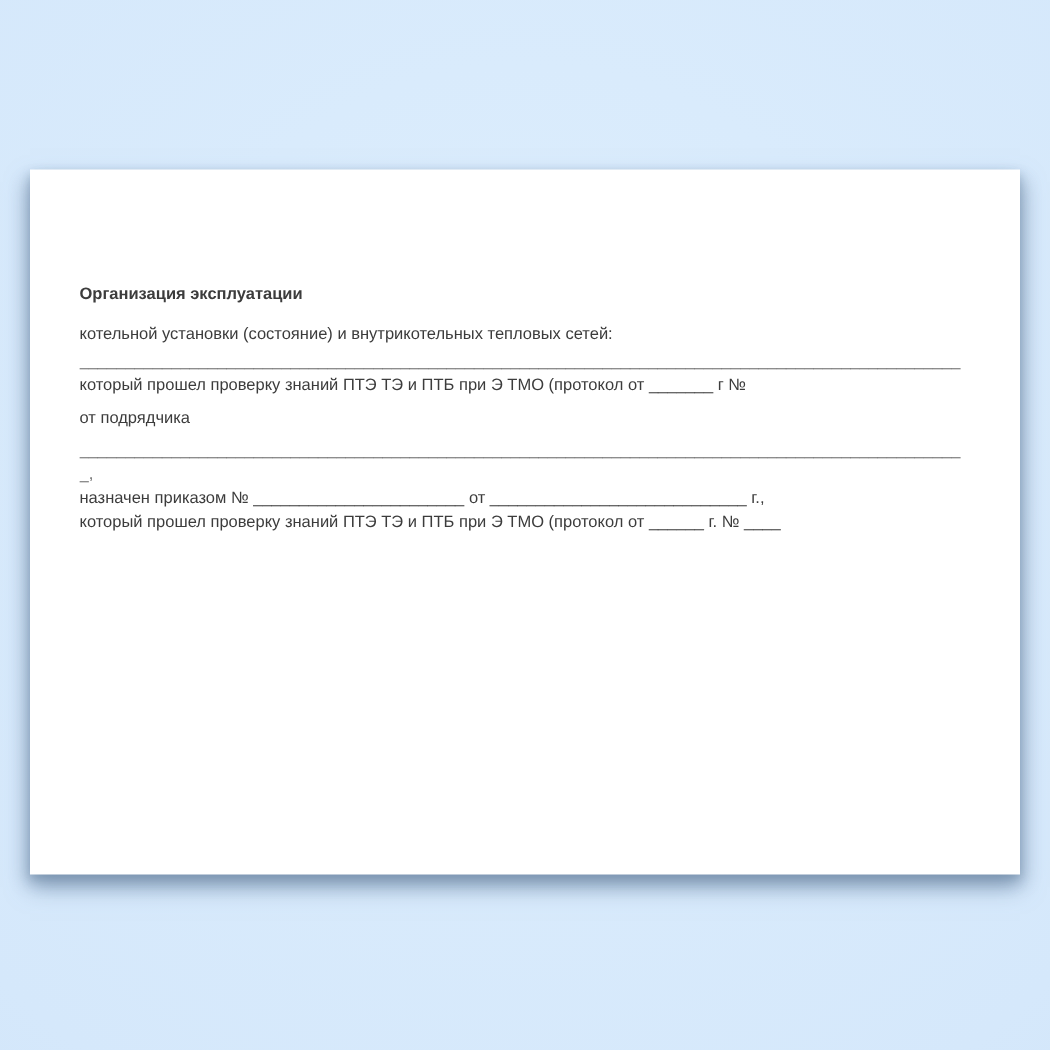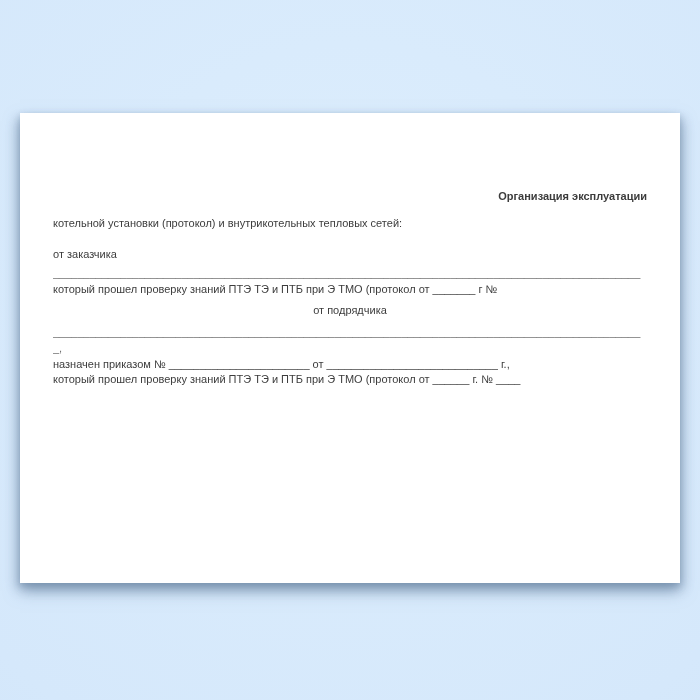--- a/index.html
+++ b/index.html
@@ -34,44 +34,43 @@
     font-size: 11px;
     line-height: 15.7px;
     color: #3c3c3c;
   }
   .line {
     white-space: pre;
     overflow: hidden;
     height: 15.7px;
   }
   .title {
-    text-align: right;
+    text-align: left;
     font-weight: bold;
     margin-bottom: 11px;
   }
   .rule {
     color: #6e6e6e;
   }
   .gap-block  { margin-top: 16px; }
-  .gap-block2 { margin-top: 6px; text-align: center;  }
+  .gap-block2 { margin-top: 6px;  }
   .gap-sm     { margin-top: 3px;  }
   .gap-md     { margin-top: 6px;  }
 </style>
 </head>
 <body>
 
 <div class="stage">
   <div class="paper">
     <div class="content">
 
       <div class="line title">Организация эксплуатации</div>
 
-      <div class="line">котельной установки (протокол) и внутрикотельных тепловых сетей:</div>
+      <div class="line">котельной установки (состояние) и внутрикотельных тепловых сетей:</div>
 
-      <div class="line gap-block">от заказчика</div>
       <div class="line rule gap-sm">________________________________________________________________________________________________</div>
       <div class="line">который прошел проверку знаний ПТЭ ТЭ и ПТБ при Э ТМО (протокол от _______ г №</div>
 
       <div class="line gap-block2">от подрядчика</div>
       <div class="line rule gap-md">________________________________________________________________________________________________</div>
       <div class="line rule">_,</div>
       <div class="line">назначен приказом № _______________________ от ____________________________ г.,</div>
       <div class="line">который прошел проверку знаний ПТЭ ТЭ и ПТБ при Э ТМО (протокол от ______ г. № ____</div>
 
     </div>

